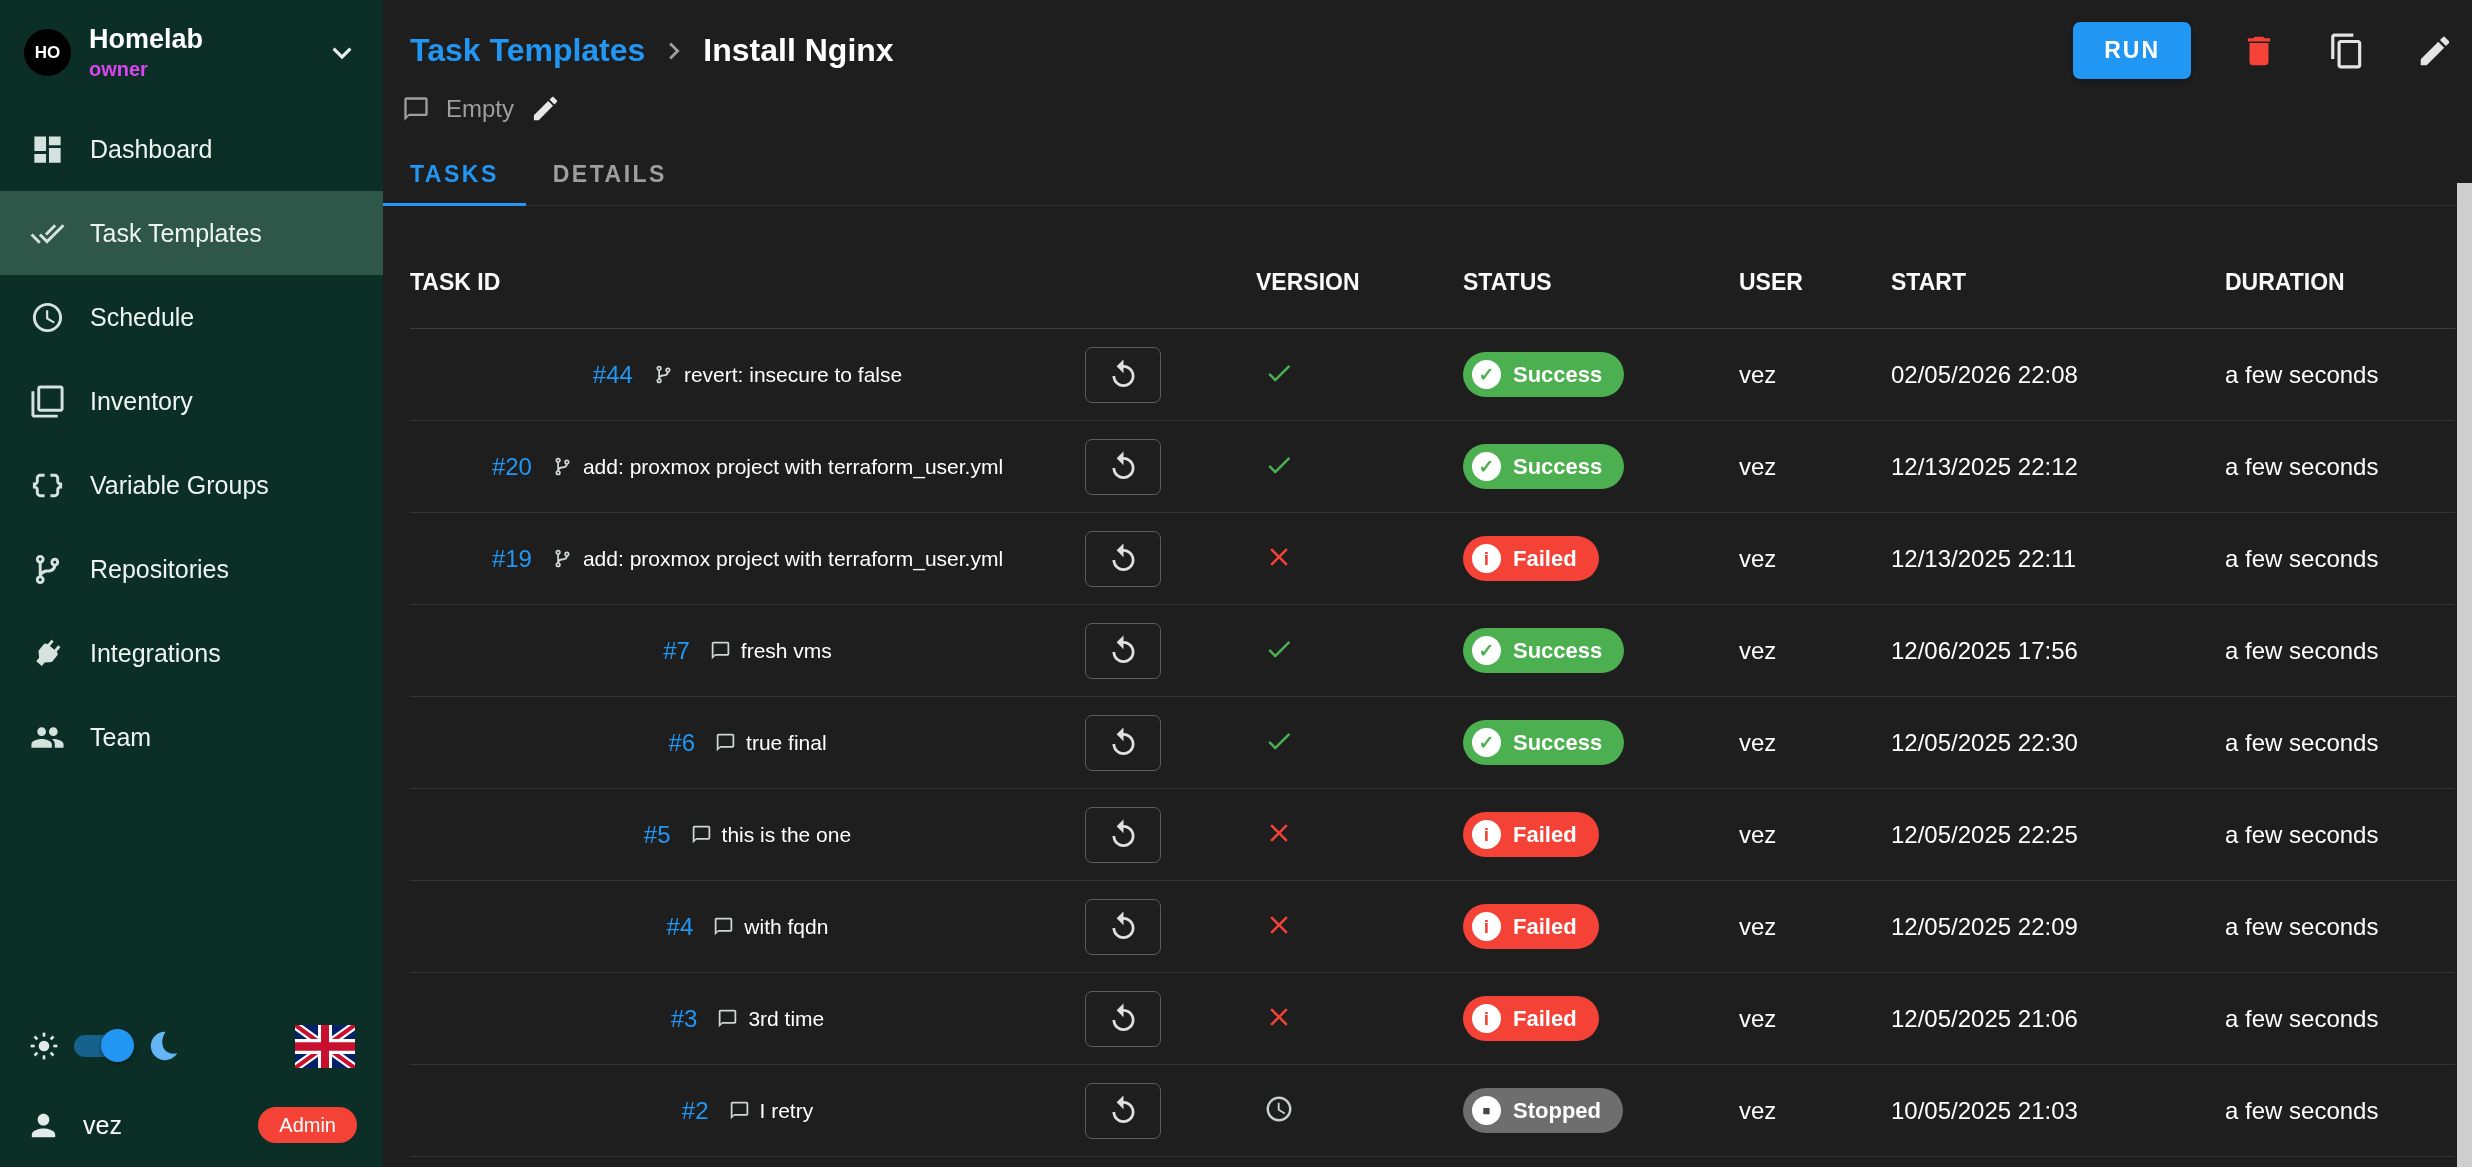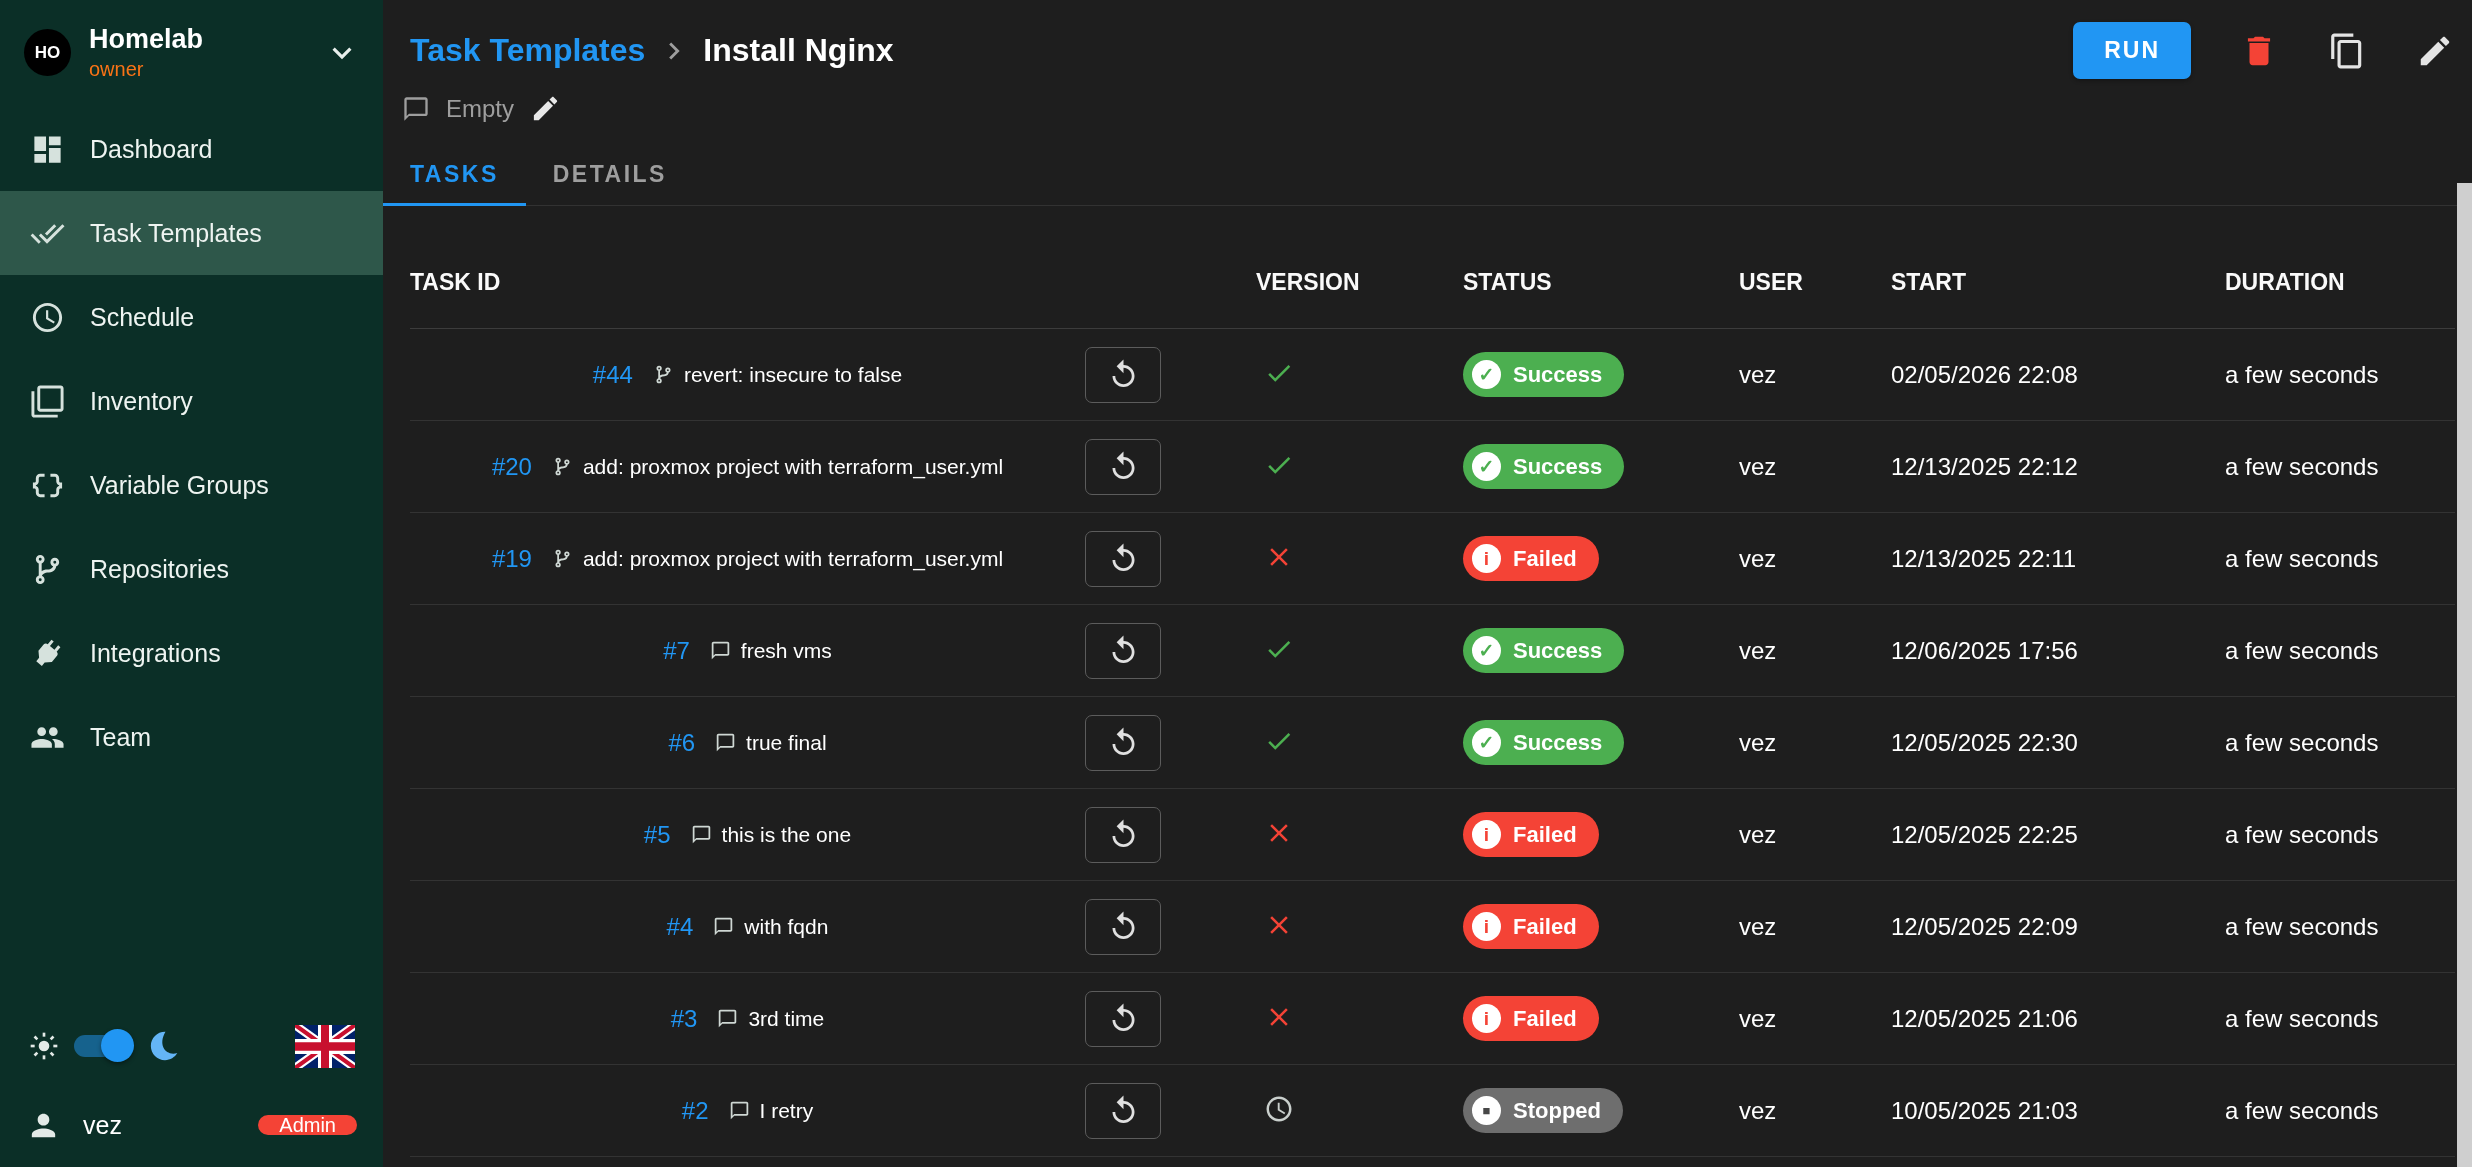--- a/index.html
+++ b/index.html
@@ -10,41 +10,41 @@
     -webkit-font-smoothing:antialiased;
   }
   .app{display:flex;width:100%;height:100%;position:relative;}
 
   
   .sidebar{width:383px;flex-shrink:0;background:#0b2f27;display:flex;flex-direction:column;}
   .project-header{display:flex;align-items:center;padding:24px 22px 18px 24px;cursor:pointer;}
   .avatar{width:47px;height:47px;border-radius:50%;background:#000000;display:flex;align-items:center;justify-content:center;font-size:17px;font-weight:700;color:#fff;flex-shrink:0;}
   .project-meta{margin-left:18px;flex:1;min-width:0;}
   .project-name{font-size:27px;font-weight:700;color:#fff;}
-  .project-role{font-size:20px;color:#f97316;margin-top:3px;}
+  .project-role{font-size:20px;color:#d946ef;margin-top:3px;font-weight:bold;}
   .chev{width:38px;height:38px;color:#e8efec;flex-shrink:0;}
 
   .menu{display:flex;flex-direction:column;margin-top:8px;}
   .menu-item{height:84px;display:flex;align-items:center;padding-left:30px;color:#eef4f1;cursor:pointer;}
   .menu-item.active{background:#2e574a;}
   .menu-icon{width:35px;height:35px;margin-right:25px;color:#d6e2dd;flex-shrink:0;display:flex;align-items:center;justify-content:center;}
   .menu-label{font-size:25px;white-space:nowrap;}
 
   .sidebar-bottom{margin-top:auto;}
   .theme-row{display:flex;align-items:center;padding:0 28px;height:74px;}
   .sun{width:32px;height:32px;color:#e3eae7;}
   .switch{position:relative;width:56px;height:22px;margin:0 18px 0 14px;border-radius:11px;background:rgba(33,150,243,0.5);cursor:pointer;}
   .switch .knob{position:absolute;right:-4px;top:-6px;width:33px;height:33px;border-radius:50%;background:#2196f3;box-shadow:0 2px 4px rgba(0,0,0,.4);}
   .moon{width:34px;height:34px;color:#64b5f6;}
   .flag{margin-left:auto;width:60px;height:43px;display:flex;cursor:pointer;}
   .flag svg{width:100%;height:100%;}
   .user-row{display:flex;align-items:center;padding:0 26px;height:84px;}
   .person{width:35px;height:35px;color:#e3eae7;margin-right:22px;}
   .user-name{font-size:25px;color:#fff;}
-  .admin-badge{margin-left:auto;background:#f44336;color:#fff;font-size:20px;height:20px;padding:0 21px;border-radius:18px;display:flex;align-items:center;font-weight:400;}
+  .admin-badge{margin-left:auto;background:#f44336;color:#fff;font-size:20px;height:36px;padding:0 21px;border-radius:18px;display:flex;align-items:center;font-weight:400;}
 
   
   .main{flex:1;display:flex;flex-direction:column;min-width:0;}
   .topbar{display:flex;align-items:center;padding:22px 17px 0 27px;}
   .breadcrumb{display:flex;align-items:center;gap:12px;}
   .crumb-parent{color:#2196f3;font-size:32px;font-weight:600;cursor:pointer;}
   .crumb-sep{width:34px;height:34px;color:#9e9e9e;}
   .crumb-current{color:#fff;font-size:32px;font-weight:700;}
   .topbar-actions{margin-left:auto;display:flex;align-items:center;gap:48px;}
   .run-btn{background:#2196f3;color:#fff;border:none;border-radius:7px;height:57px;padding:0 31px;font-size:23px;font-weight:700;letter-spacing:2px;font-family:inherit;cursor:pointer;box-shadow:0 2px 4px rgba(0,0,0,.3);}

